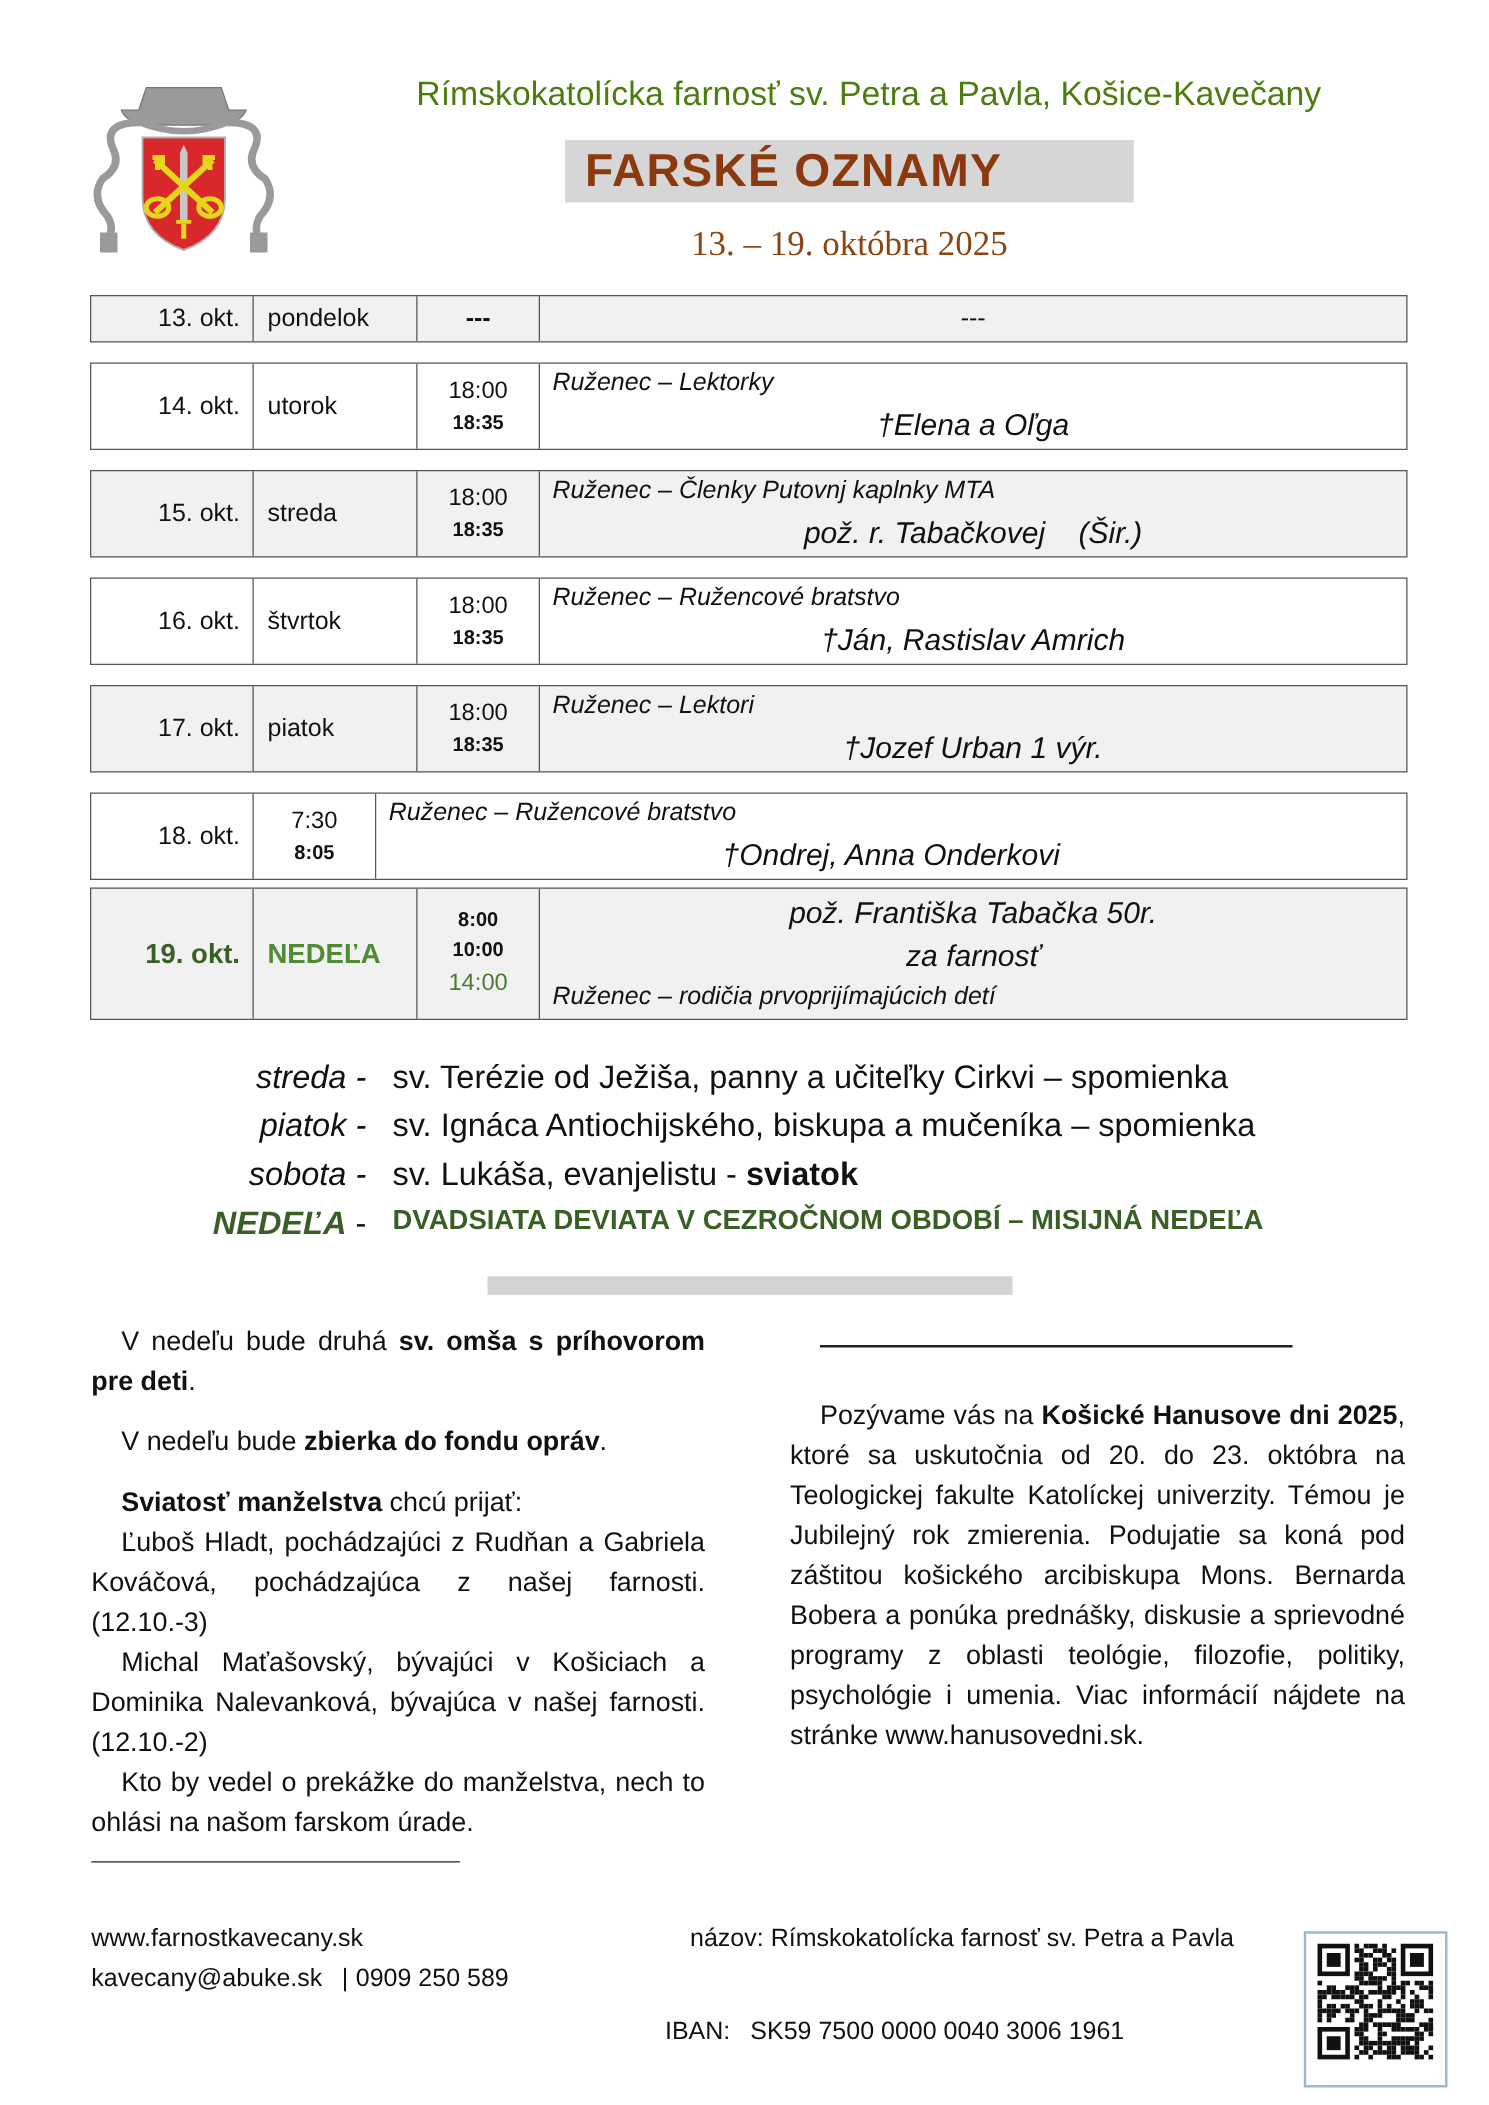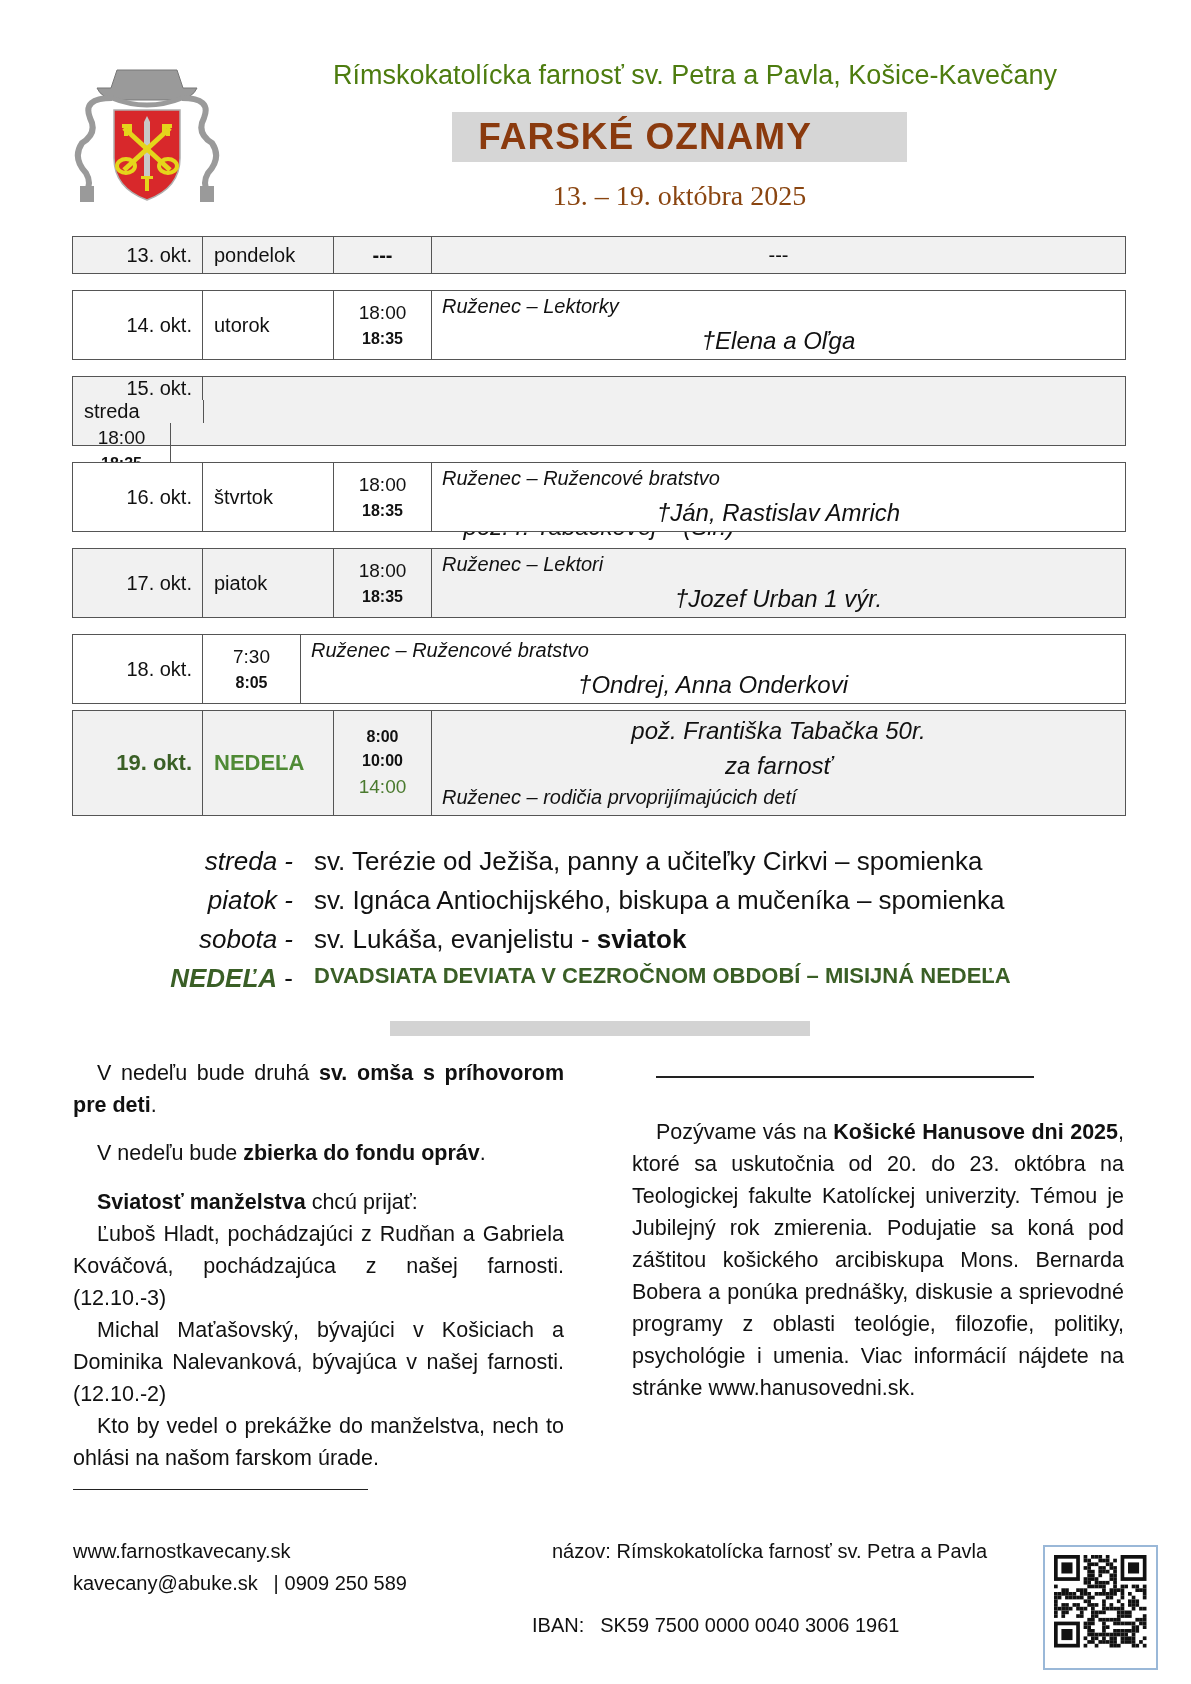--- a/index.html
+++ b/index.html
@@ -3,21 +3,21 @@
 <meta charset="utf-8">
 <style>
   html, body { margin:0; padding:0; background:#ffffff; }
   body { width:1191px; height:1684px; position:relative; overflow:hidden;
          font-family:"Liberation Sans", sans-serif; color:#111; }
   .abs { position:absolute; }
   
   #logo { left:72px; top:58px; width:150px; height:150px; }
   #parish-name { left:200px; width:990px; top:60px; text-align:center; font-size:27px; color:#4d7c0f; font-family:"Liberation Sans", sans-serif; }
   #title-box { left:452px; top:112px; width:455px; height:50px; background:#d6d6d6; }
-  #title { left:452px; top:112px; width:386px; height:50px; line-height:50px; text-align:center;
+  #title { left:468px; top:112px; width:386px; height:50px; line-height:50px; text-align:left;
            font-size:37px; font-weight:bold; color:#8a3a0e; letter-spacing:1px; }
   #date-range { left:452px; top:180px; width:455px; text-align:center; font-size:28px; color:#8a4510; font-family:"Liberation Serif", serif; }
 
   
   .row { position:absolute; left:72px; width:1054px; border:1.5px solid #555; box-sizing:border-box;
          display:flex; font-size:20px; }
   .row.shade { background:#f1f1f1; }
   .row.white { background:#ffffff; }
   .cell { box-sizing:border-box; border-right:1.5px solid #555; display:flex; align-items:center; }
   .c-date { width:130px; justify-content:flex-end; padding-right:10px; }
@@ -100,21 +100,21 @@
   <div class="cell c-time">
     <span class="t-small">18:00</span>
     <span class="t-bold">18:35</span>
   </div>
   <div class="cell c-info">
     <div class="info-top">Ruženec – Lektorky</div>
     <div class="info-main">†Elena a Oľga</div>
   </div>
 </div>
 
-<div class="row shade" style="top:376px;height:70px;flex-direction:column;">
+<div class="row shade" style="top:376px;height:70px;">
   <div class="cell c-date">15. okt.</div>
   <div class="cell c-day">streda</div>
   <div class="cell c-time">
     <span class="t-small">18:00</span>
     <span class="t-bold">18:35</span>
   </div>
   <div class="cell c-info">
     <div class="info-top">Ruženec – Členky Putovnj kaplnky MTA</div>
     <div class="info-main" style="white-space:pre">pož. r. Tabačkovej    (Šir.)</div>
   </div>

